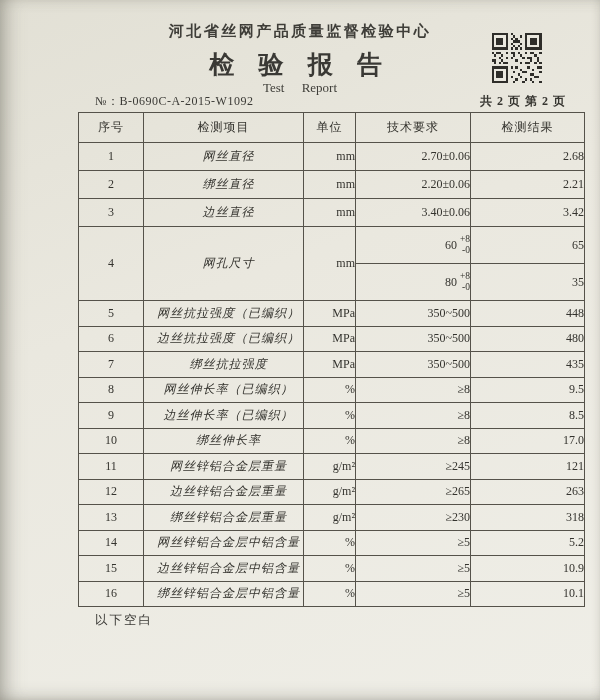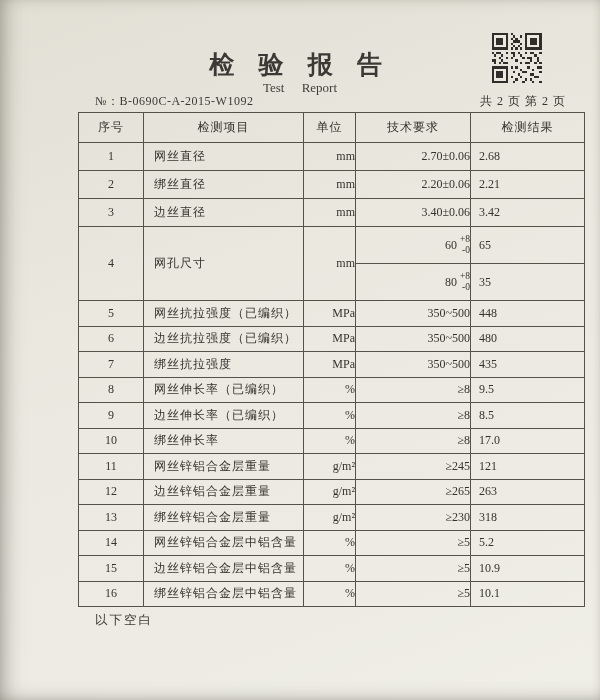--- a/index.html
+++ b/index.html
@@ -8,45 +8,46 @@
     background:linear-gradient(160deg,#e2e0d5 0%,#eae8df 40%,#efeee7 100%);
     box-shadow:inset 16px 0 20px -12px rgba(105,103,92,.55),
                inset -6px 0 12px -9px rgba(105,103,92,.30),
                inset 0 -12px 18px -13px rgba(105,103,92,.45),
                inset 0 10px 16px -13px rgba(105,103,92,.22);}
   .center{position:absolute;left:0;right:0;text-align:center;}
   .org-name{top:22px;font-size:15px;font-weight:600;letter-spacing:2.5px;color:#3f3e39;}
   .title{top:48px;font-size:25px;font-weight:700;letter-spacing:9px;color:#3a3935;}
   .subtitle{top:80px;font-size:13px;word-spacing:14px;color:#3f3e39;}
   .report-line{position:absolute;left:95px;top:93px;font-size:12px;letter-spacing:.5px;color:#3a3935;}
-  .page-info{position:absolute;right:34px;top:93px;font-size:12px;font-weight:400;letter-spacing:1px;color:#363530;text-align:center;}
+  .page-info{position:absolute;right:34px;top:93px;font-size:12px;font-weight:700;letter-spacing:1px;color:#363530;text-align:center;}
   .qr{position:absolute;left:489px;top:33px;width:55px;height:50px;}
   .footer-note{position:absolute;left:95px;top:612px;font-size:12.5px;letter-spacing:2px;color:#3a3935;}
 
   table.report{position:absolute;left:78px;top:112px;border-collapse:collapse;table-layout:fixed;}
   table.report td,table.report th{border:1px solid #55524a;padding:0;font-size:12px;font-weight:400;
     color:#34332e;vertical-align:middle;overflow:hidden;white-space:nowrap;}
   tr.h-head{height:30px;}
   tr.r-a{height:28px;}
   tr.r-sub{height:37px;}
   tr.r-b{height:25.5px;}
   th{font-weight:600;letter-spacing:1px;margin-left:46px;}
   .c-no{text-align:center;}
-  .c-item{text-align:left;padding-left:10px !important;letter-spacing:1px;}
+  .c-item{text-align:center;padding-left:10px !important;letter-spacing:1px;font-style:italic;}
   .c-unit{text-align:right;padding-left:7px !important;}
   .c-req{text-align:right;padding-left:10px !important;}
-  .c-res{text-align:left;padding-left:8px !important;}
+  .c-res{text-align:right;padding-left:8px !important;}
   .tol{display:inline-flex;align-items:center;}
   .tol-stack{display:inline-flex;flex-direction:column;font-size:9.5px;line-height:1.15;margin-left:3px;}
 </style>
 </head>
 <body>
 
 <div class="paper">
 
+  <div class="center org-name">河北省丝网产品质量监督检验中心</div>
   <div class="center subtitle">Test Report</div>
   <div class="center title">检 验 报 告</div>
 
   <div class="report-line"><span>№：</span><span>B-0690C-A-2015-W1092</span></div>
 
   <div class="page-info">共 2 页 第 2 页</div>
 
   <svg class="qr" viewBox="0 0 21 21" xmlns="http://www.w3.org/2000/svg">
     <g fill="#2f2e2a" shape-rendering="crispEdges">
       <rect x="0" y="0" width="7" height="7"></rect>

